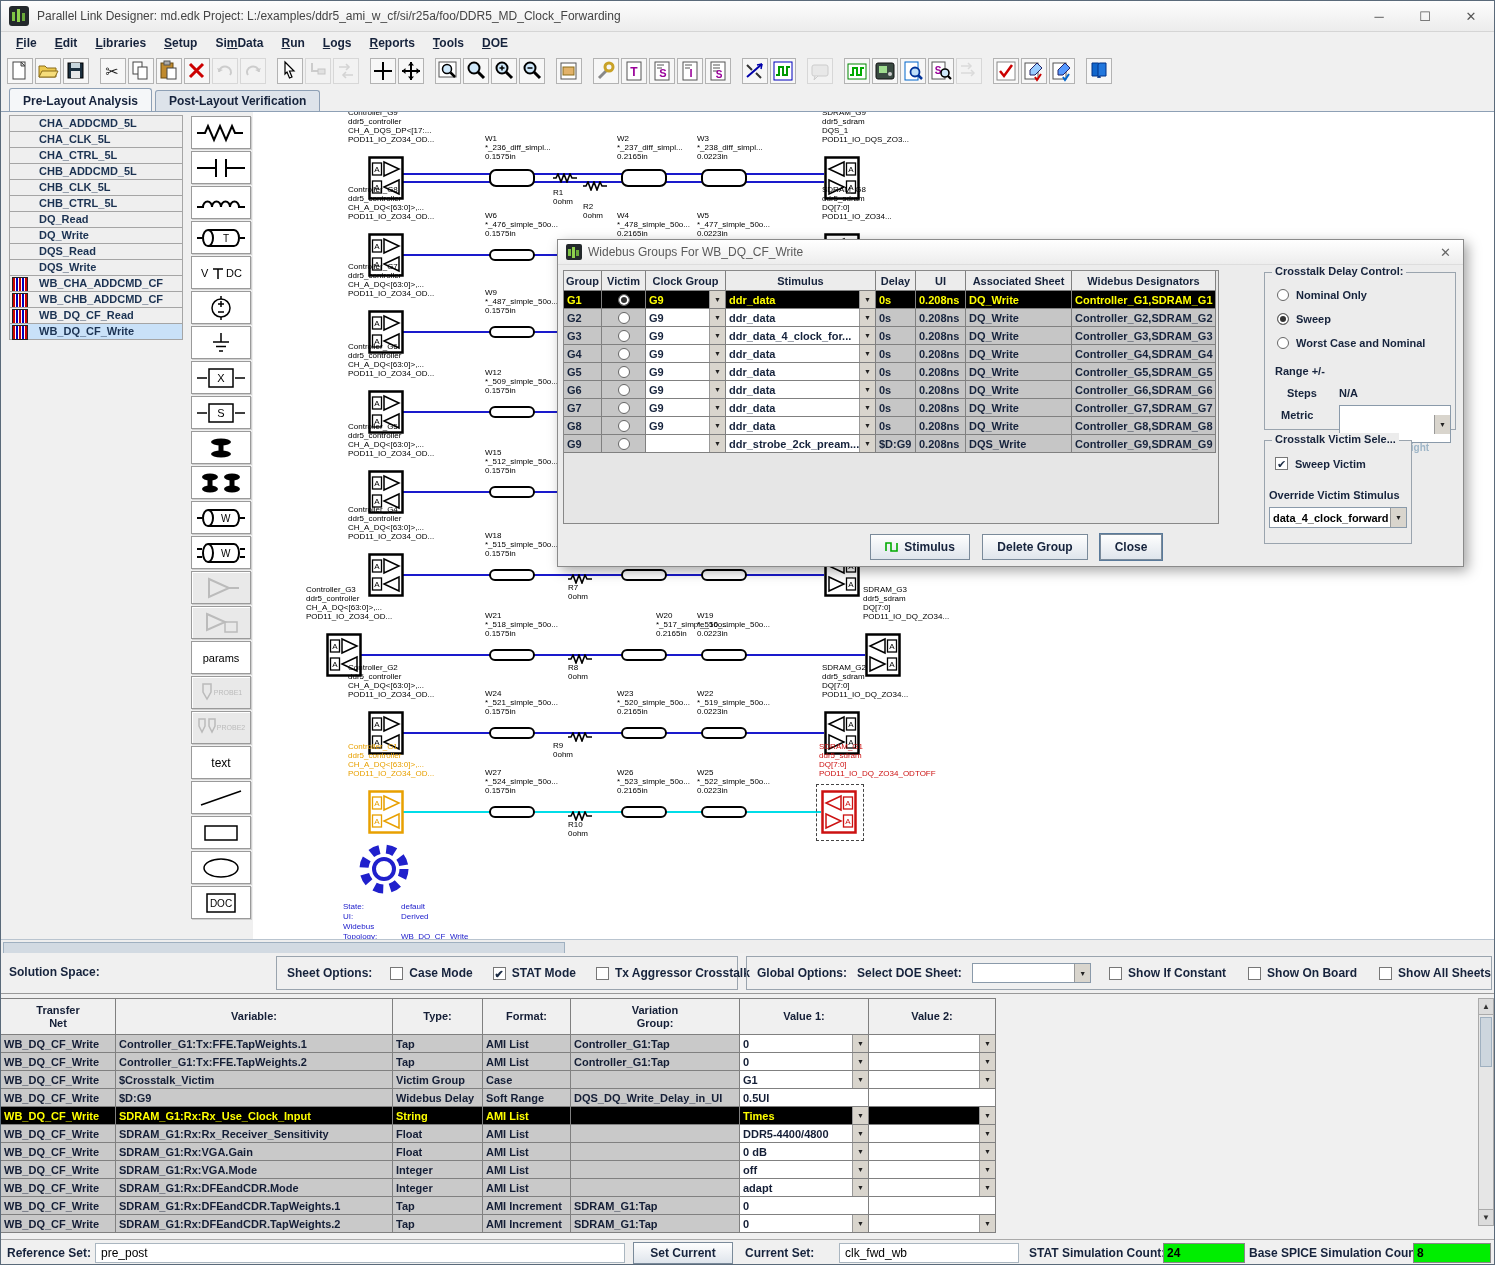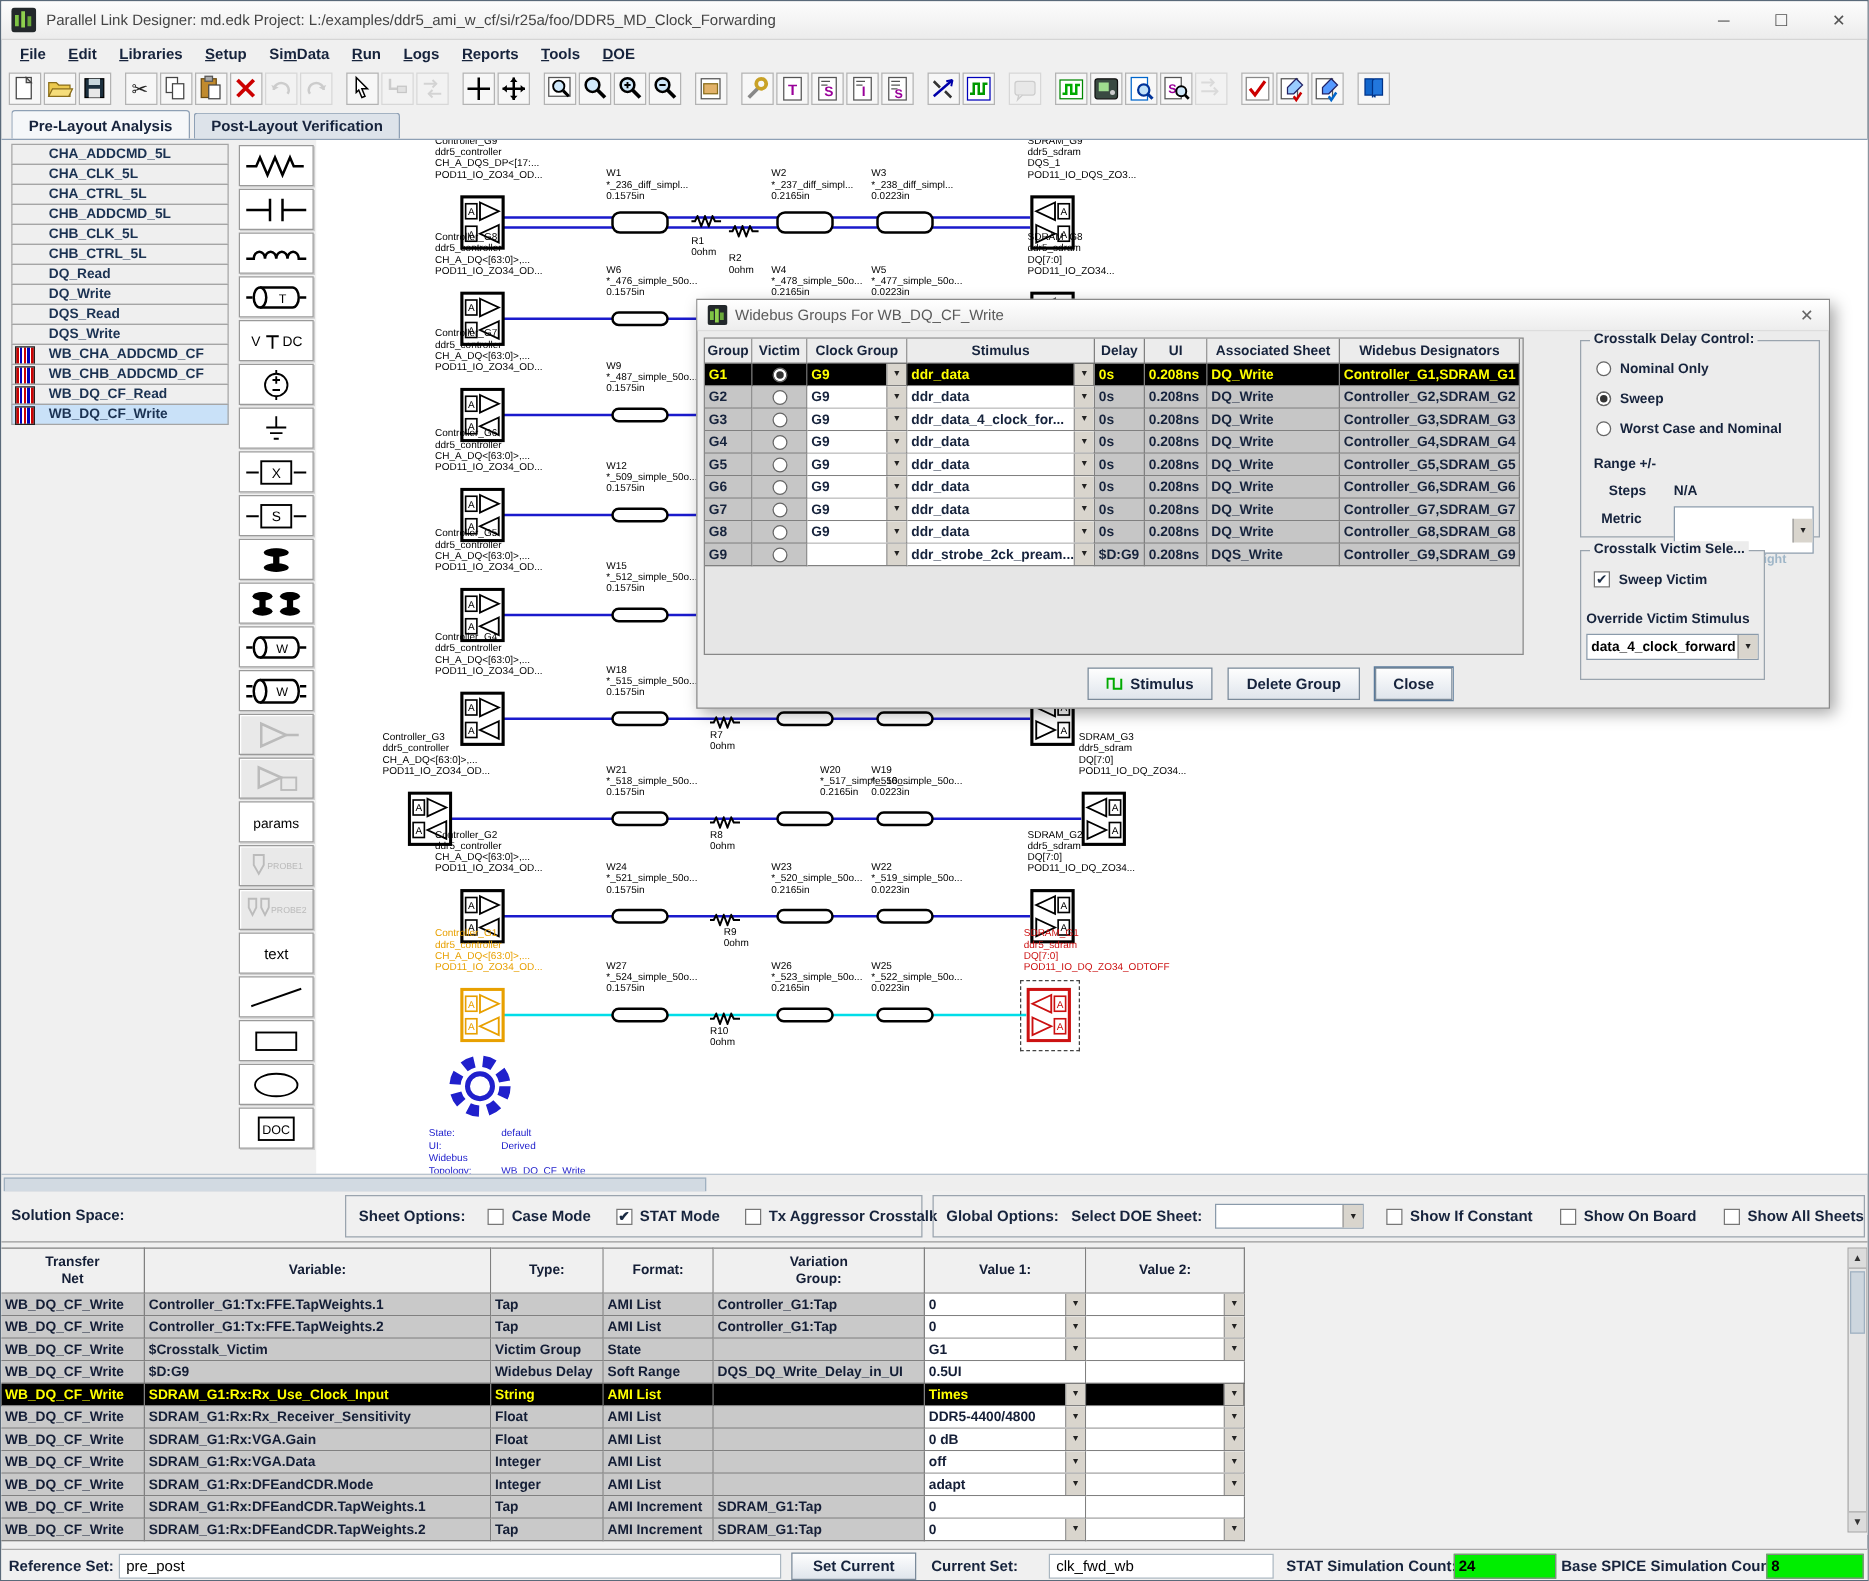--- a/index.html
+++ b/index.html
@@ -822,21 +822,21 @@
 *_520_simple_50o...
 0.2165in</div>
         <div class="pill" style="left:368px;top:615px;width:46px;height:12px;"></div>
         <div class="slabel" style="left:444px;top:577px;">W22
 *_519_simple_50o...
 0.0223in</div>
         <div class="pill" style="left:448px;top:615px;width:46px;height:12px;"></div>
         <div class="abs" style="left:315px;top:616px;"><svg width="24" height="10" viewBox="0 0 24 10">
             <path d="M0 5 L3 5 5 1 8 9 11 1 14 9 17 1 19 5 24 5" fill="none" stroke="#000" stroke-width="1.6"></path>
           </svg></div>
-        <div class="slabel" style="left:326px;top:629px;">R9
+        <div class="slabel" style="left:300px;top:629px;">R9
 0ohm</div>
         <div class="abs" style="left:115px;top:599px;"><svg width="36" height="44" viewBox="0 0 36 44">
             <rect x="1.5" y="1.5" width="33" height="41" fill="#fff" stroke="#000000" stroke-width="2.5"></rect>
             <rect x="4.5" y="7" width="9" height="12" fill="none" stroke="#000000" stroke-width="1.3"></rect>
             <text x="9" y="16" font-size="8" fill="#000000" text-anchor="middle">A</text>
             <rect x="4.5" y="25" width="9" height="12" fill="none" stroke="#000000" stroke-width="1.3"></rect>
             <text x="9" y="34" font-size="8" fill="#000000" text-anchor="middle">A</text>
             <path d="M16 6 L31 13 L16 20 Z" fill="none" stroke="#000000" stroke-width="1.5"></path>
             <path d="M31 24 L16 31 L31 38 Z" fill="none" stroke="#000000" stroke-width="1.5"></path>
           </svg></div>
@@ -994,21 +994,21 @@
           </div>
           <div class="pcell white" style="width:127px">
             <span class="val"></span>
             <span class="ddbtn">▼</span>
           </div>
         </div>
         <div class="prow">
           <div class="pcell gray" style="width:115px">WB_DQ_CF_Write</div>
           <div class="pcell gray" style="width:277px">$Crosstalk_Victim</div>
           <div class="pcell gray" style="width:90px">Victim Group</div>
-          <div class="pcell gray" style="width:88px">State</div>
+          <div class="pcell gray" style="width:88px">Case</div>
           <div class="pcell gray" style="width:169px">
             <none></none>
           </div>
           <div class="pcell white" style="width:129px">
             <span class="val">G1</span>
             <span class="ddbtn">▼</span>
           </div>
           <div class="pcell white" style="width:127px">
             <span class="val"></span>
             <span class="ddbtn">▼</span>
@@ -1073,21 +1073,21 @@
             <span class="val">0 dB</span>
             <span class="ddbtn">▼</span>
           </div>
           <div class="pcell white" style="width:127px">
             <span class="val"></span>
             <span class="ddbtn">▼</span>
           </div>
         </div>
         <div class="prow">
           <div class="pcell gray" style="width:115px">WB_DQ_CF_Write</div>
-          <div class="pcell gray" style="width:277px">SDRAM_G1:Rx:VGA.Data</div>
+          <div class="pcell gray" style="width:277px">SDRAM_G1:Rx:VGA.Mode</div>
           <div class="pcell gray" style="width:90px">Integer</div>
           <div class="pcell gray" style="width:88px">AMI List</div>
           <div class="pcell gray" style="width:169px">
             <none></none>
           </div>
           <div class="pcell white" style="width:129px">
             <span class="val">off</span>
             <span class="ddbtn">▼</span>
           </div>
           <div class="pcell white" style="width:127px">

